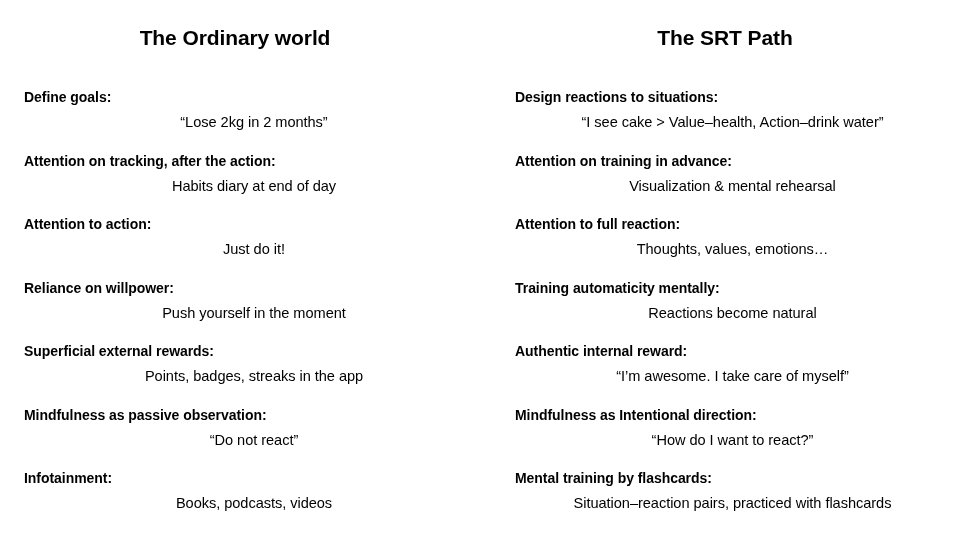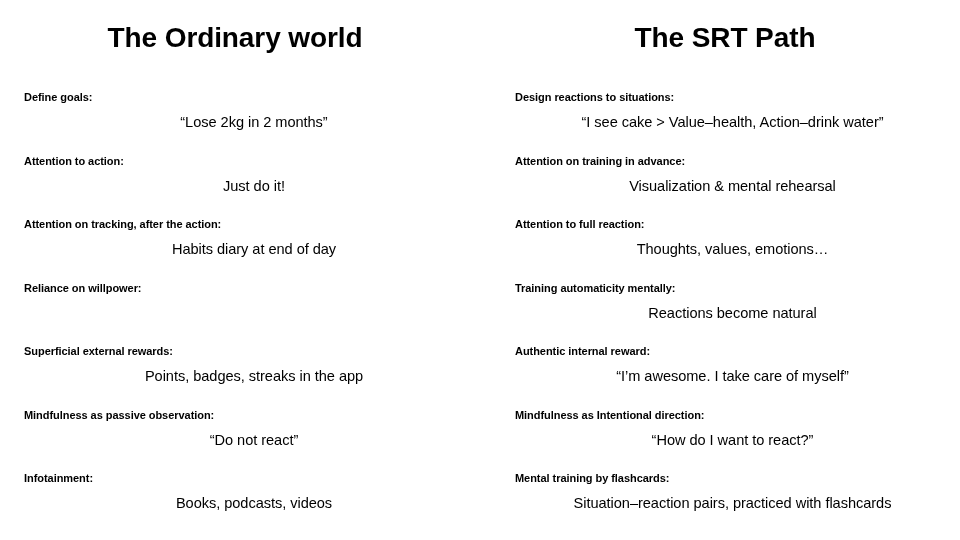--- a/index.html
+++ b/index.html
@@ -21,21 +21,21 @@
     position: relative;
     width: 960px;
     height: 540px;
     background: #ffffff;
   }
 
   
   .col-title {
     position: absolute;
     top: 26px;
-    font-size: 28px;
+    font-size: 21px;
     font-weight: bold;
     letter-spacing: -0.1px;
     line-height: 24px;
     text-align: center;
     white-space: nowrap;
     color: #000000;
   }
   .col-title.left  { left: 0;   width: 470px; }
   .col-title.right { left: 490px; width: 470px; }
 
@@ -45,21 +45,21 @@
     top: 88px;
   }
   .col-body.left  { left: 24px;  width: 460px; }
   .col-body.right { left: 515px; width: 435px; }
 
   .pair {
     position: relative;
     height: 63.5px;
   }
   .pair-heading {
-    font-size: 11px;
+    font-size: 14px;
     font-weight: bold;
     line-height: 19px;
     letter-spacing: -0.05px;
     white-space: nowrap;
     color: #000000;
   }
   .pair-detail {
     font-size: 14.6px;
     font-weight: normal;
     line-height: 19px;
@@ -80,31 +80,32 @@
   <div class="col-title right">The SRT Path</div>
 
   <div class="col-body left">
 
     <div class="pair">
       <div class="pair-heading">Define goals:</div>
       <div class="pair-detail">“Lose 2kg in 2 months”</div>
     </div>
 
     <div class="pair">
+      <div class="pair-heading">Attention on tracking, after the action:</div>
+      <div class="pair-detail">Habits diary at end of day</div>
+    </div>
+
+    <div class="pair">
       <div class="pair-heading">Attention to action:</div>
       <div class="pair-detail">Just do it!</div>
     </div>
 
     <div class="pair">
-      <div class="pair-heading">Attention on tracking, after the action:</div>
-      <div class="pair-detail">Habits diary at end of day</div>
-    </div>
-
-    <div class="pair">
       <div class="pair-heading">Reliance on willpower:</div>
+      <div class="pair-detail">Push yourself in the moment</div>
     </div>
 
     <div class="pair">
       <div class="pair-heading">Superficial external rewards:</div>
       <div class="pair-detail">Points, badges, streaks in the app</div>
     </div>
 
     <div class="pair">
       <div class="pair-heading">Mindfulness as passive observation:</div>
       <div class="pair-detail">“Do not react”</div>

